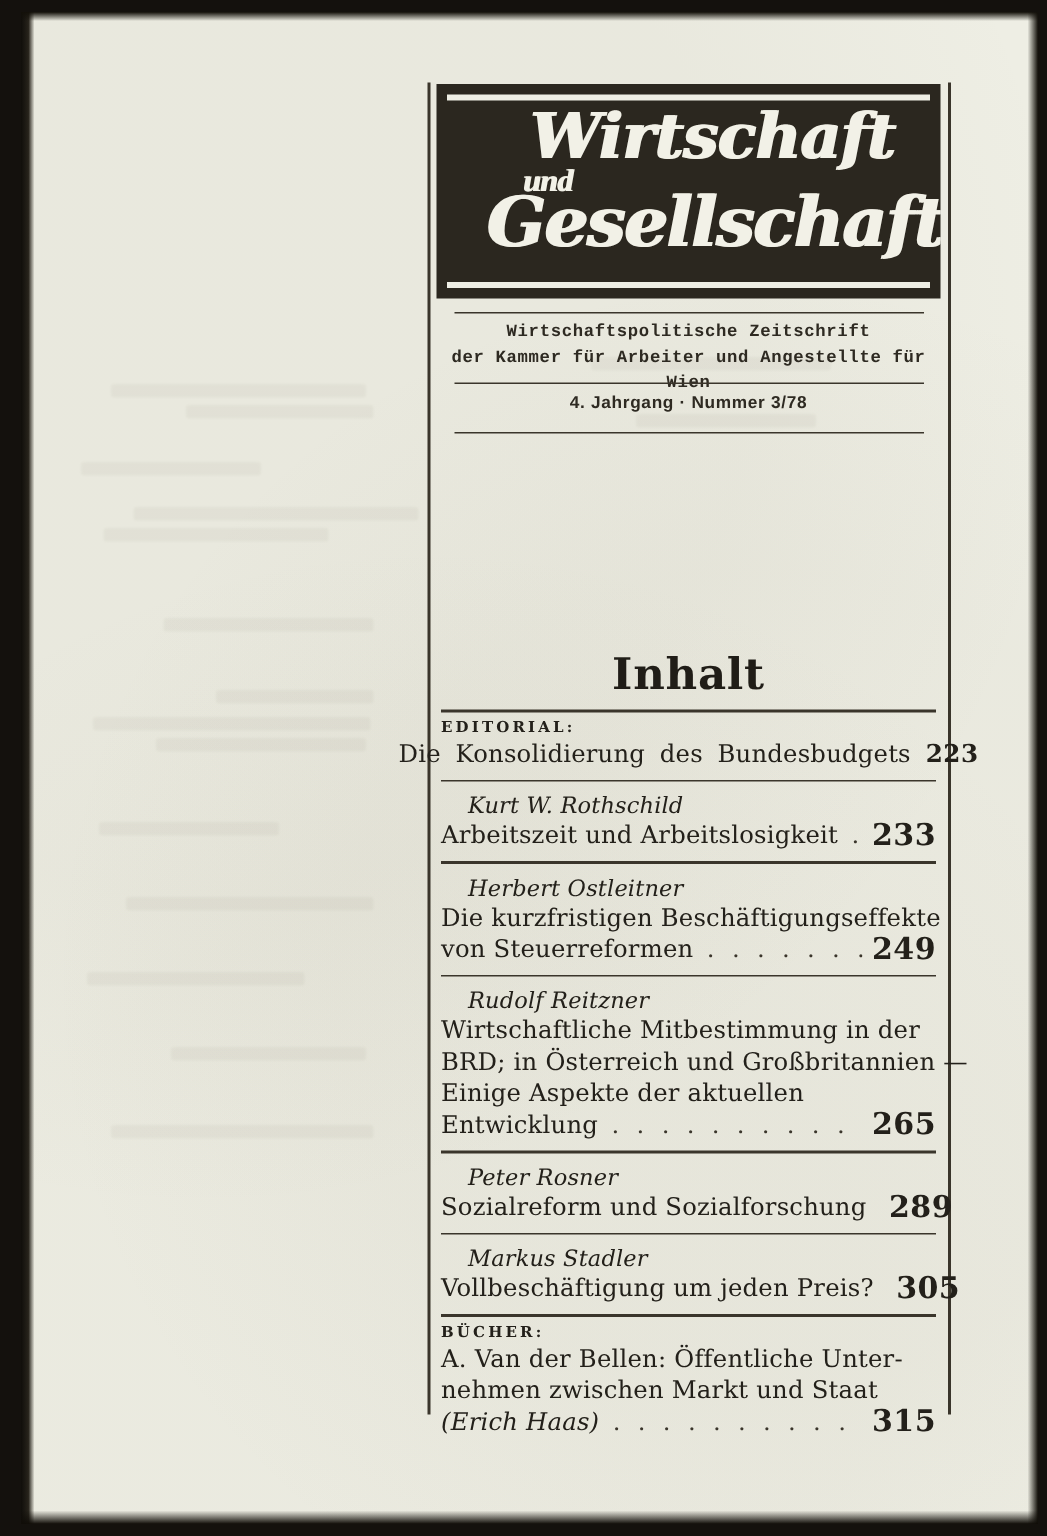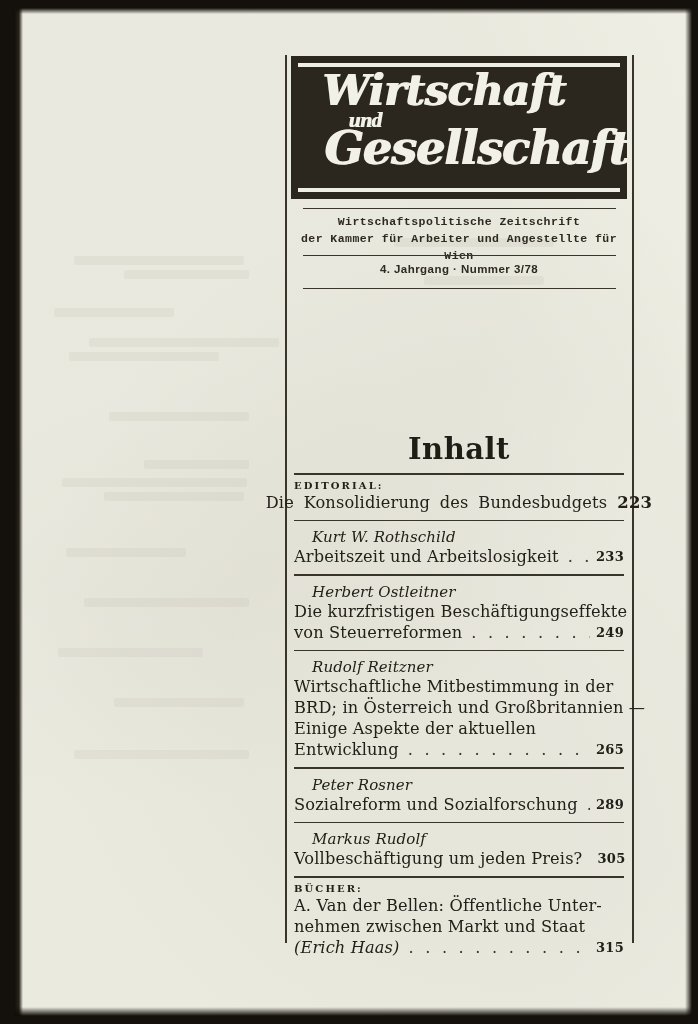--- a/index.html
+++ b/index.html
@@ -96,21 +96,21 @@
   }
   #mast-stripe-top { top: 7px; }
   #mast-stripe-bot { bottom: 7px; }
 
   #mast-words {
     position: absolute;
     left: 0; right: 0;
     top: 12px;
     height: 120px;
     color: #f2f1e7;
-    text-align: left;
+    text-align: center;
     margin-left: 35px;
   }
   #mast-line1 {
     font-family: "DejaVu Serif", "Liberation Serif", serif;
     font-style: italic;
     font-weight: 700;
     font-size: 42px;
     letter-spacing: -0.5px;
     line-height: 46px;
     margin-left: -4px;
@@ -245,21 +245,21 @@
     overflow: hidden;
     white-space: nowrap;
     font-size: 16.2px;
     letter-spacing: 3.2px;
     margin: 0 6px 0 9px;
     color: #3a352b;
   }
   .title-line.spread .pg {
     flex: 0 0 auto;
     font-weight: 700;
-    font-size: 13px;
+    font-size: 20px;
     letter-spacing: 0.3px;
   }
   .title-line.justify {
     display: flex;
     justify-content: center;
     align-items: baseline;
   }
   .title-line.justify .word-sp { word-spacing: 4.5px; }
   .title-line.justify .pg {
     font-weight: 700;
@@ -366,21 +366,21 @@
         <div class="entry">
           <div class="author">Peter Rosner</div>
           <div class="title-line spread">
             <span class="txt">Sozialreform und Sozialforschung</span>
             <span class="lead">. . . . . . . . . . . . . . . . . . . . . . . . . . . . . . . . . .</span>
             <span class="pg">289</span>
           </div>
         </div>
         <div class="sec-rule"></div>
         <div class="entry">
-          <div class="author">Markus Rudolf</div>
+          <div class="author">Markus Stadler</div>
           <div class="title-line spread">
             <span class="txt">Vollbeschäftigung um jeden Preis?</span>
             <span class="lead">. . . . . . . . . . . . . . . . . . . . . . . . . . . . . . . . . .</span>
             <span class="pg">305</span>
           </div>
         </div>
         <div class="sec-rule thick"></div>
         <div class="kicker">BÜCHER:</div>
         <div class="entry">
           <div class="title-line">A. Van der Bellen: Öffentliche Unter-</div>

